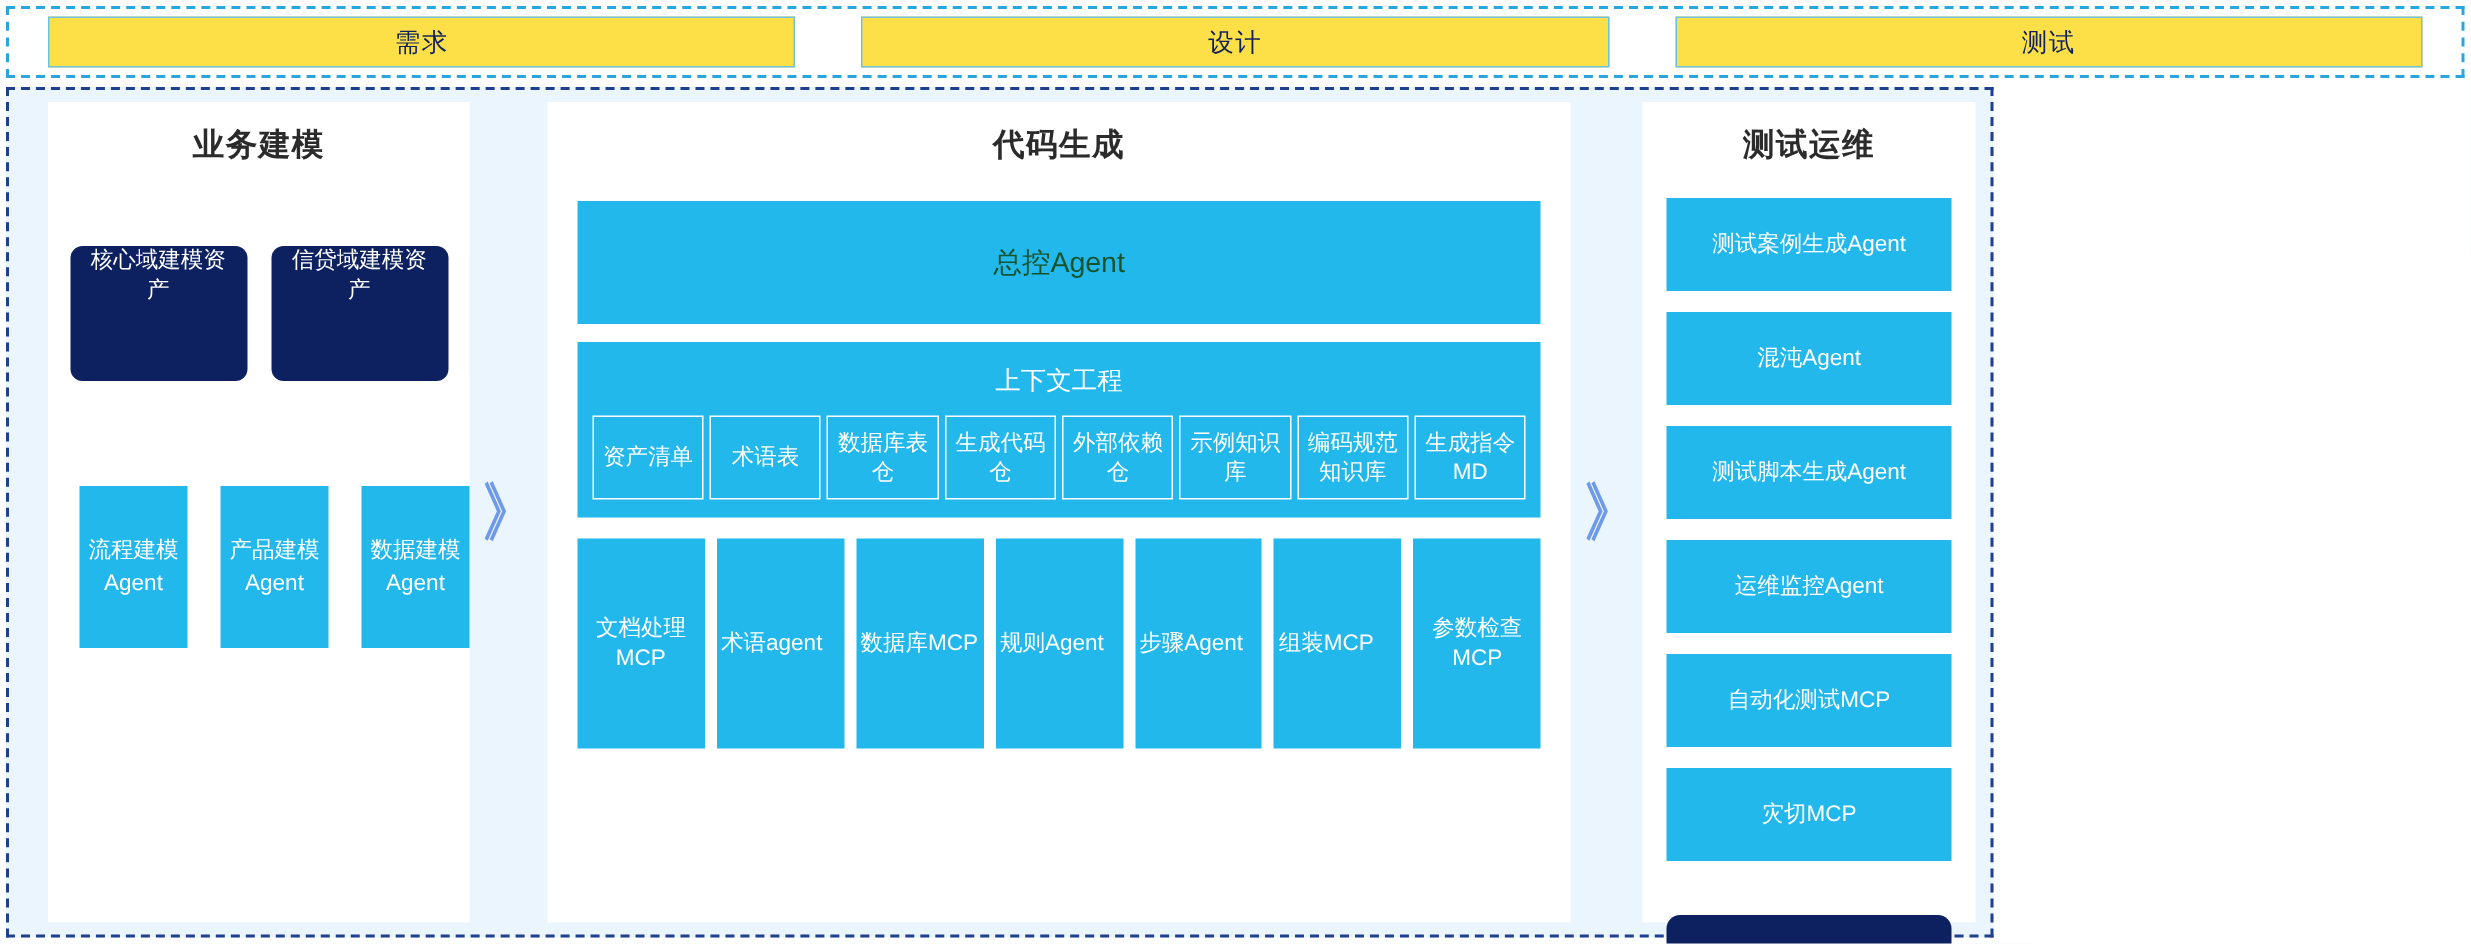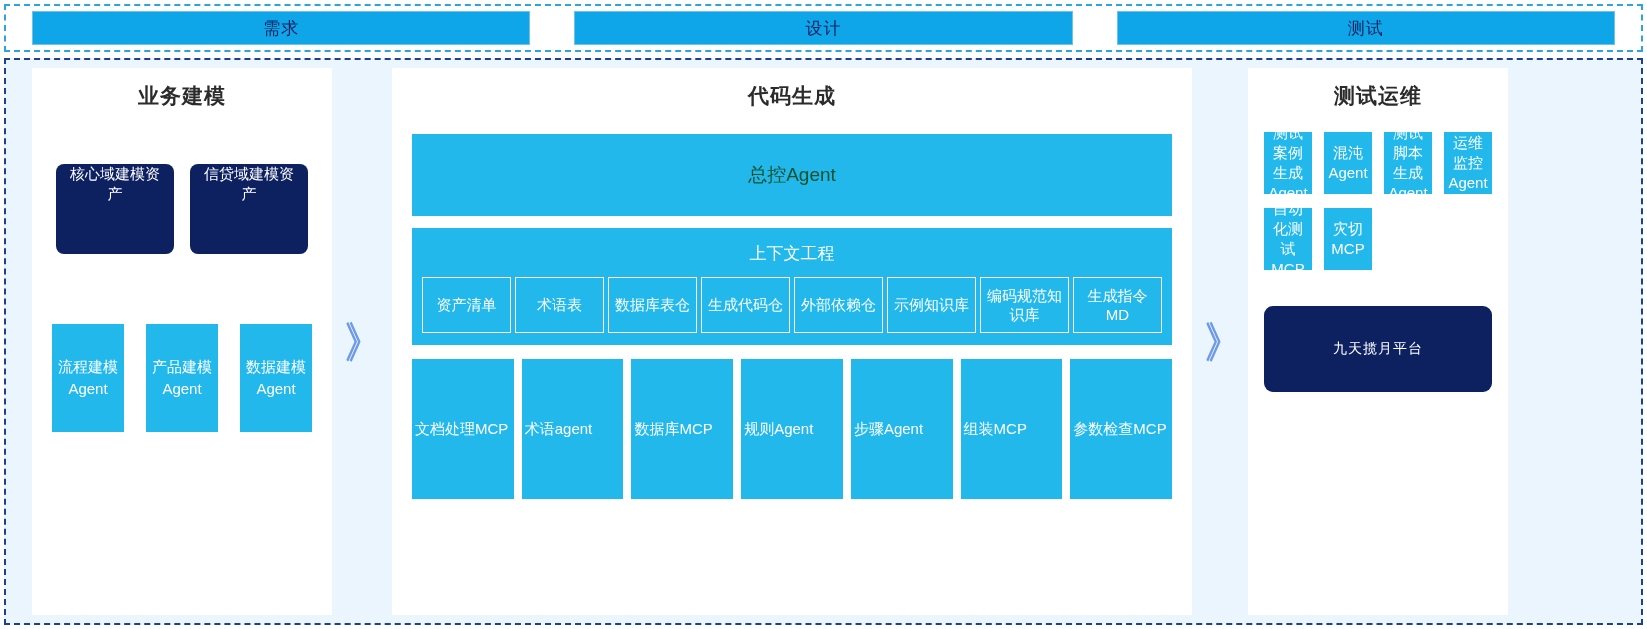--- a/index.html
+++ b/index.html
@@ -17,32 +17,32 @@
     width: 1639px; height: 48px;
     border: 2px dashed #2ba6dd;
     background: #ffffff;
     display: flex; align-items: center;
     padding: 0 26px;
     gap: 44px;
   }
   .phase-tab {
     flex: 1 1 0;
     height: 34px;
-    background: #0ea5e9;
+    background: #fde047;
     border: 1px solid #6fc2e0;
     display: flex; align-items: center; justify-content: center;
     font-size: 17px;
     color: #10205e;
     letter-spacing: 1px;
   }
 
   
   .main-region {
     position: absolute; left: 4px; top: 58px;
-    width: 1639px; height: 567px;
+    width: 1325px; height: 567px;
     border: 2px dashed #1f3f8f;
     background: #eaf5fd;
     display: flex;
     align-items: stretch;
     padding: 8px 10px 8px 10px;
   }
 
   .panel {
     background: #ffffff;
     position: relative;
@@ -88,22 +88,23 @@
     color: #ffffff;
     font-size: 15px;
     line-height: 1.35;
     display: flex; justify-content: center;
     text-align: center;
     padding: 0 8px;
   }
   .agents-row {
     display: flex;
     gap: 22px;
-    justify-content: center;
+    justify-content: space-between;
     margin-top: 70px;
+    padding-left: 21px;
   }
   .agent-card {
     width: 72px; height: 108px;
     background: #22b8ec;
     color: #ffffff;
     font-size: 15px;
     line-height: 1.45;
     display: flex; align-items: center; justify-content: center;
     text-align: center;
   }
@@ -153,21 +154,21 @@
     line-height: 1.35;
     display: flex; align-items: center; justify-content: flex-start;
     text-align: center;
     padding: 0 3px;
   }
 
   
   .right-body { padding: 0 16px; margin-top: 22px; }
   .right-grid {
     display: grid;
-    grid-template-columns: 1fr 1fr 1fr 1fr;
+    grid-template-columns: 1fr;
     gap: 14px 12px;
   }
   .right-card {
     height: 62px;
     background: #22b8ec;
     color: #ffffff;
     font-size: 15px;
     line-height: 1.35;
     display: flex; align-items: center; justify-content: center;
     text-align: center;

